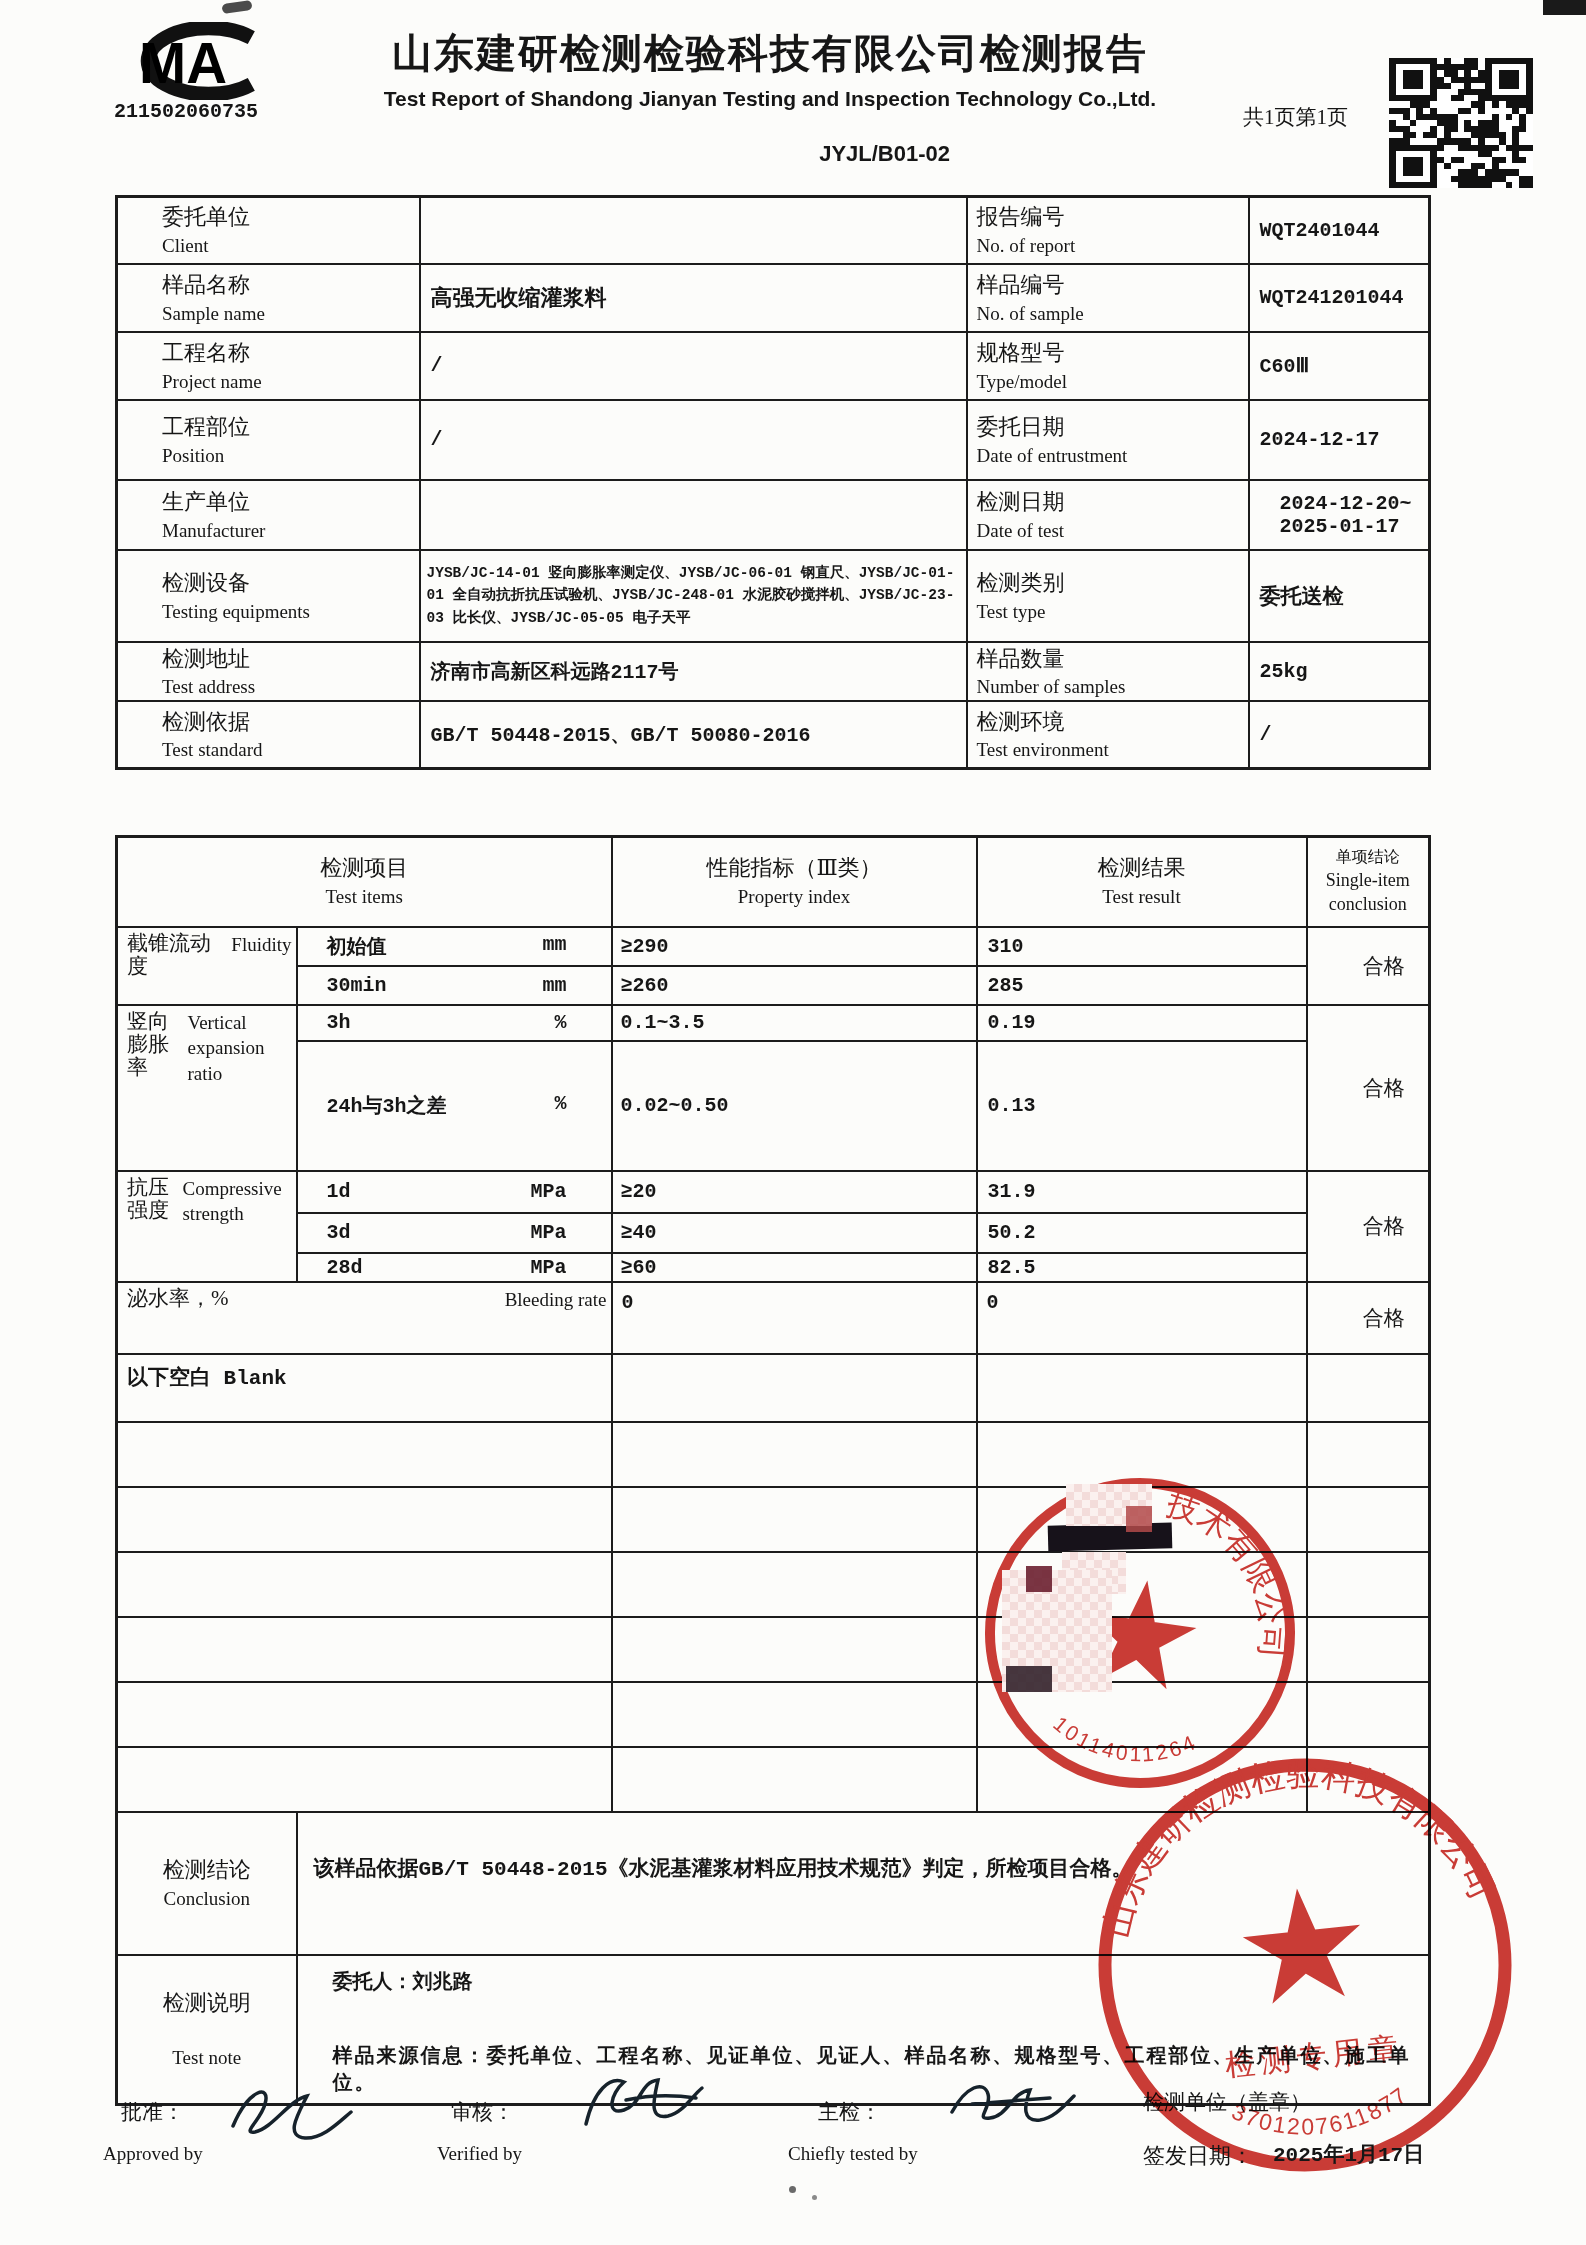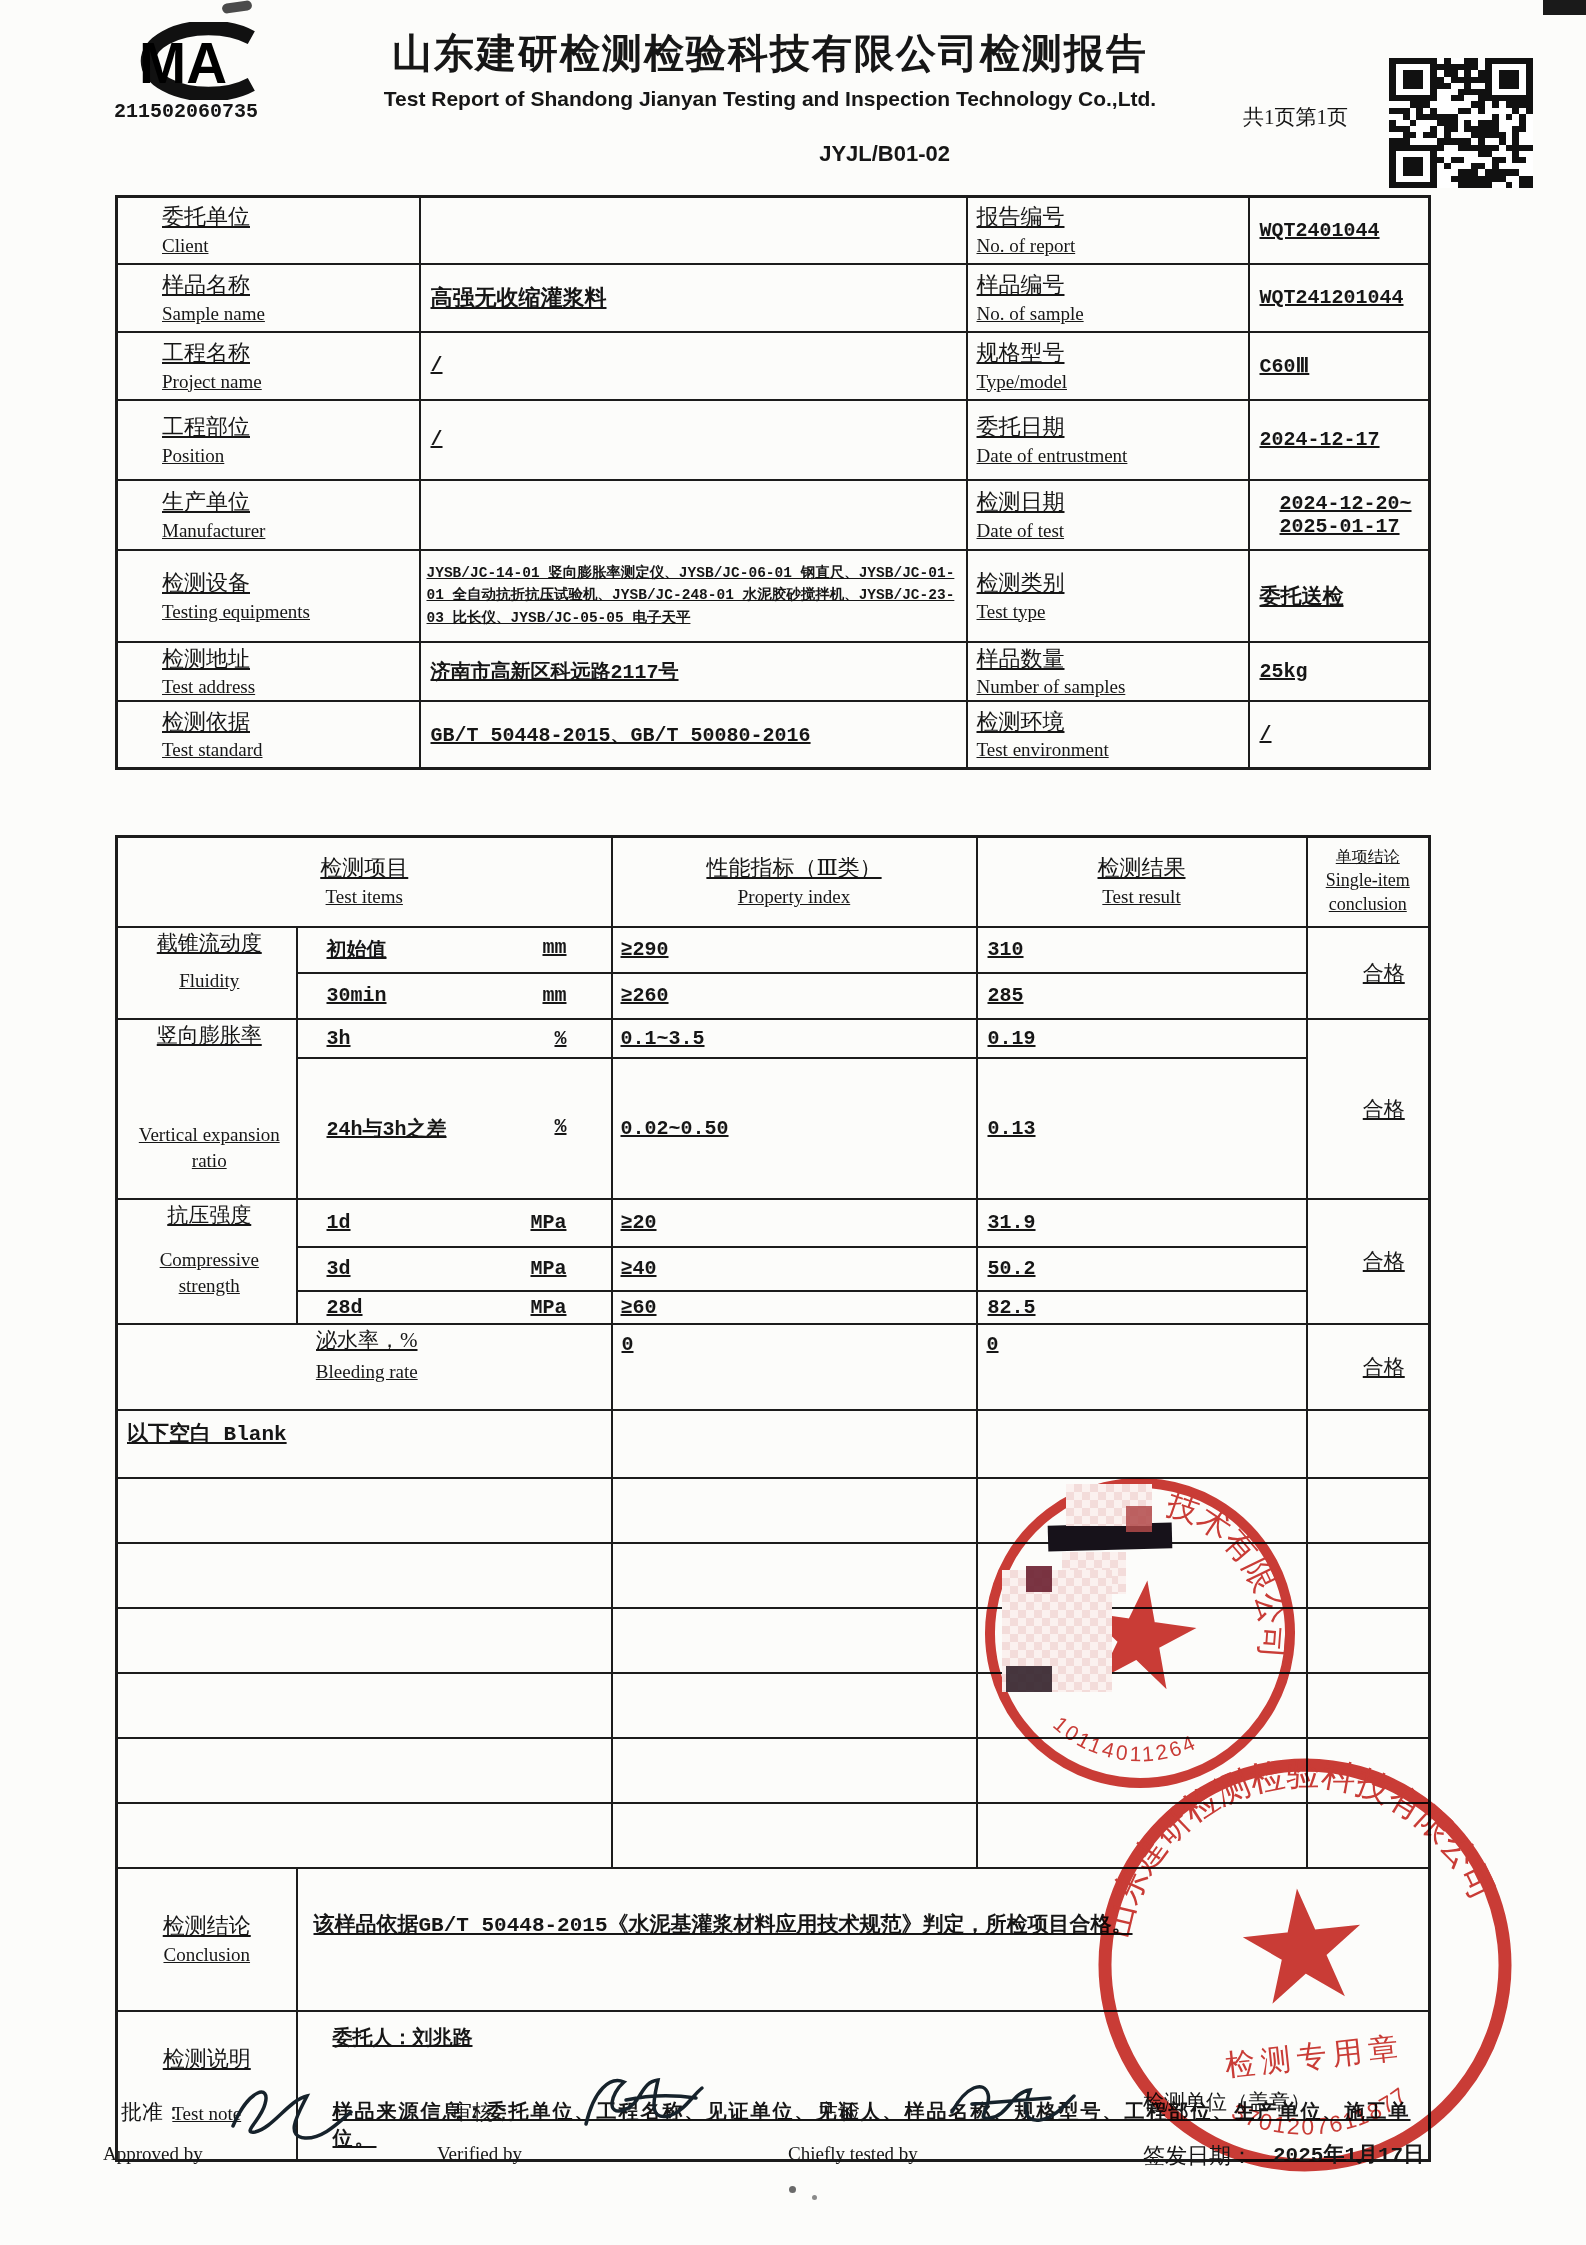--- a/index.html
+++ b/index.html
@@ -14,35 +14,35 @@
   .title-cn{font:900 40px "Liberation Sans","DejaVu Sans",sans-serif;letter-spacing:2px;}
   .title-en{margin-top:6px;font:700 21px "Liberation Sans","DejaVu Sans",sans-serif;}
   .form-code{position:absolute;left:630px;top:106px;width:320px;text-align:right;
              font:600 22px "Liberation Sans","DejaVu Sans",sans-serif;margin-top:35px;}
   .page-info{position:absolute;left:1243px;top:103px;font:400 21px "Liberation Serif",serif;}
   .qr{position:absolute;left:1389px;top:58px;width:144px;height:130px;background:#fff;
       display:grid;grid-template-columns:repeat(21,1fr);grid-template-rows:repeat(21,1fr);}
 
   
   table{border-collapse:collapse;table-layout:fixed;position:absolute;left:115px;
-        border:3px solid #1c1c1c;text-decoration:underline;}
+        border:3px solid #1c1c1c;}
   td{border:2px solid #1c1c1c;vertical-align:middle;padding:0;overflow:hidden;}
   .cn{font:400 22px "Liberation Serif","DejaVu Serif",serif;line-height:1.45;}
   .en{font:400 19px "Liberation Serif","DejaVu Serif",serif;line-height:1.35;}
   .val{font:700 20px "Liberation Mono","DejaVu Sans Mono",monospace;margin-left:20px;}
   .val-sm{font:600 14.5px "Liberation Mono","DejaVu Sans Mono",monospace;line-height:1.55;}
   .meta{top:195px;width:1313px;}
   .meta .lab1{padding-left:44px;}
   .meta .lab3{padding-left:9px;}
   .meta .v{padding-left:10px;}
   .results{top:835px;width:1313px;}
   .hcell{text-align:center;}
   .hcell .cn{margin-top:6px;}
   .hcell .en{margin-bottom:8px;}
-  .grpwrap{display:flex;flex-direction:column;justify-content:space-between;padding:4px 4px 24px 9px;text-align:center;}
+  .grpwrap{display:flex;flex-direction:row;justify-content:space-between;padding:4px 4px 10px 9px;}
   .grpwrap .cn{font-size:21px;line-height:1.1;}
   .subwrap{display:flex;justify-content:space-between;padding:0 44px 0 9px;}
   .idx{padding-left:8px;}
   .res{padding-left:10px;}
   .ok{text-align:center;font:400 21px "Liberation Serif",serif;padding-left:32px;}
   .blankcell{vertical-align:top;padding:8px 0 0 9px;}
   .clab{text-align:center;}
   .ctext{padding:0 10px 30px 16px;font-size:21px;}
   .notewrap{display:flex;flex-direction:column;justify-content:space-between;height:128px;
             padding:10px 6px 4px 15px;}

